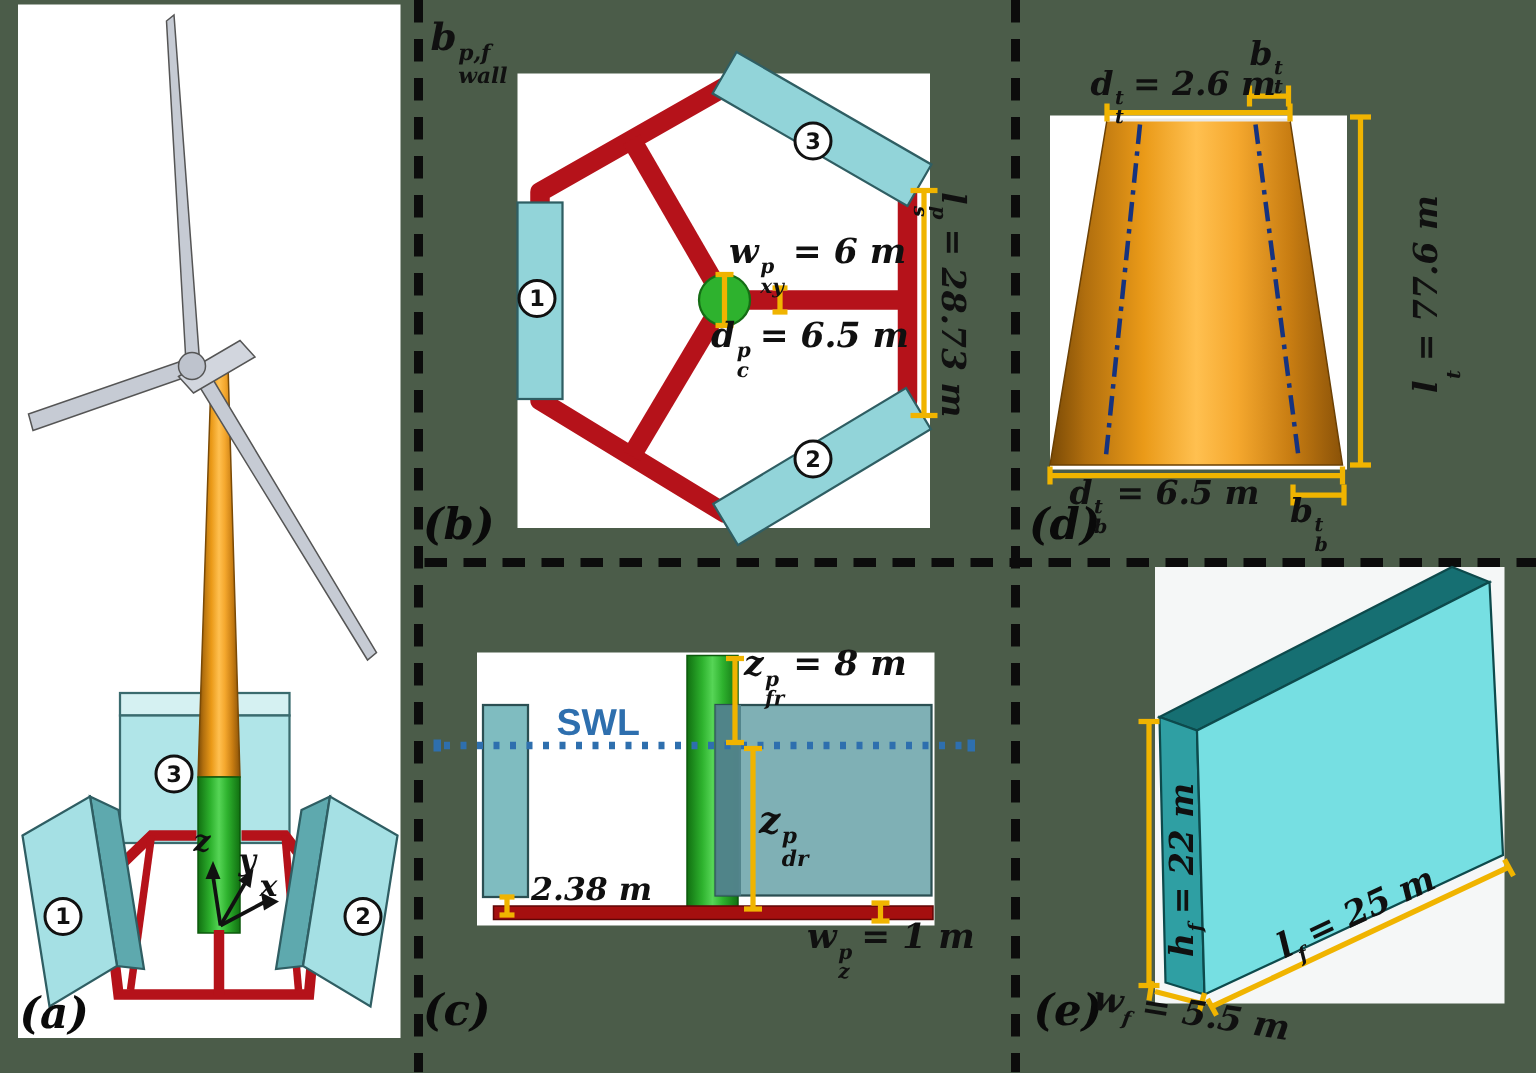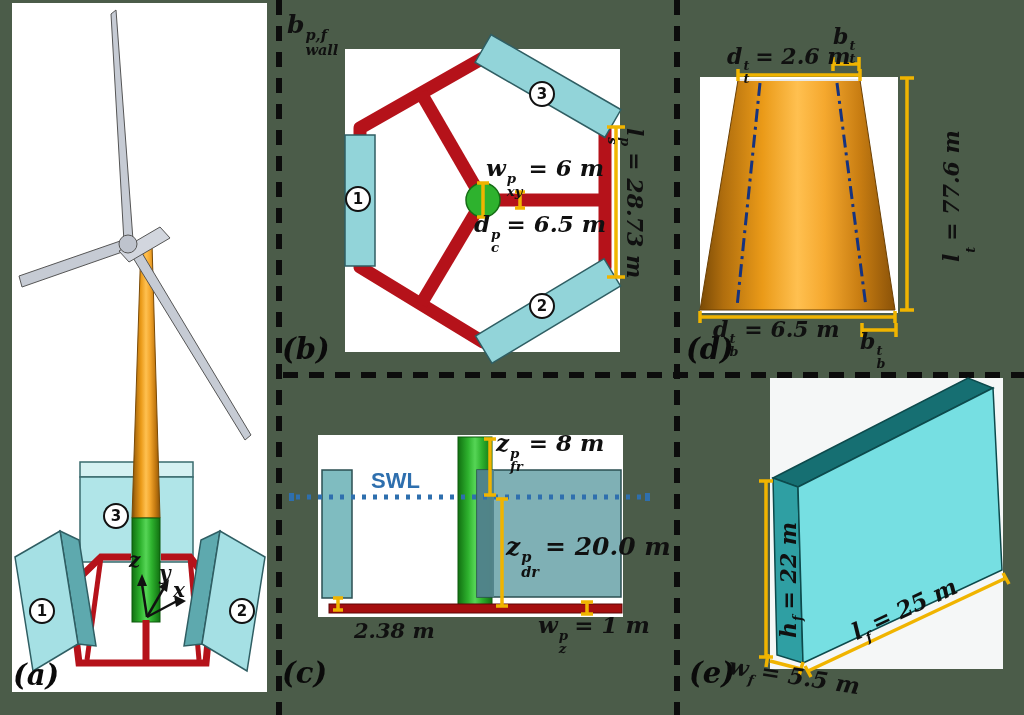--- a/index.html
+++ b/index.html
@@ -13,21 +13,21 @@
   .lbl .ss span{display:block;min-height:1em;}
   .lbl .val{margin-left:4px;}
   .rot90{transform:rotate(90deg);transform-origin:0 0;}
   .rotm90{transform:rotate(-90deg);transform-origin:0 0;}
   .plabel{position:absolute;font-family:"DejaVu Serif",serif;font-style:italic;font-weight:bold;
           font-size:29px;color:#0a0a0a;}
   .num{position:absolute;width:22px;height:22px;border-radius:50%;background:#fff;
        border:2px solid #111;display:flex;align-items:center;justify-content:center;
        font-family:"DejaVu Sans",sans-serif;font-weight:bold;font-size:15px;color:#111;}
   .swl{position:absolute;font-family:"Liberation Sans",sans-serif;font-weight:bold;
-       font-size:22px;color:#2e6fae;}
+       font-size:25px;color:#2e6fae;}
   .axis{font-size:20px;}
 </style>
 </head>
 <body>
 
 <div id="canvas">
 
 <svg width="1024" height="715" viewBox="0 0 1024 715">
   <defs>
     <linearGradient id="gTower" x1="0" y1="0" x2="1" y2="0">
@@ -244,23 +244,23 @@
 <div class="lbl" style="left:496px;top:431px;font-size:23px;">
   <span>z</span><span class="ss">
         <span>p</span>
         <span>fr</span>
       </span><span class="val">= 8 m</span>
 </div>
 <div class="lbl" style="left:506px;top:534px;font-size:25px;">
   <span>z</span><span class="ss">
         <span>p</span>
         <span>dr</span>
-      </span><span class="val">= 20.0 m</span>
-</div>
-<div class="lbl" style="left:354px;top:582px;font-size:21px;margin-top:38px;">
+      </span>
+</div>
+<div class="lbl" style="left:354px;top:582px;font-size:21px;">
   <span>2.38 m</span>
 </div>
 <div class="lbl" style="left:538px;top:613px;font-size:23px;">
   <span>w</span><span class="ss">
         <span>p</span>
         <span>z</span>
       </span><span class="val">= 1 m</span>
 </div>
 
 <div class="lbl" style="left:727px;top:45px;font-size:22px;">

